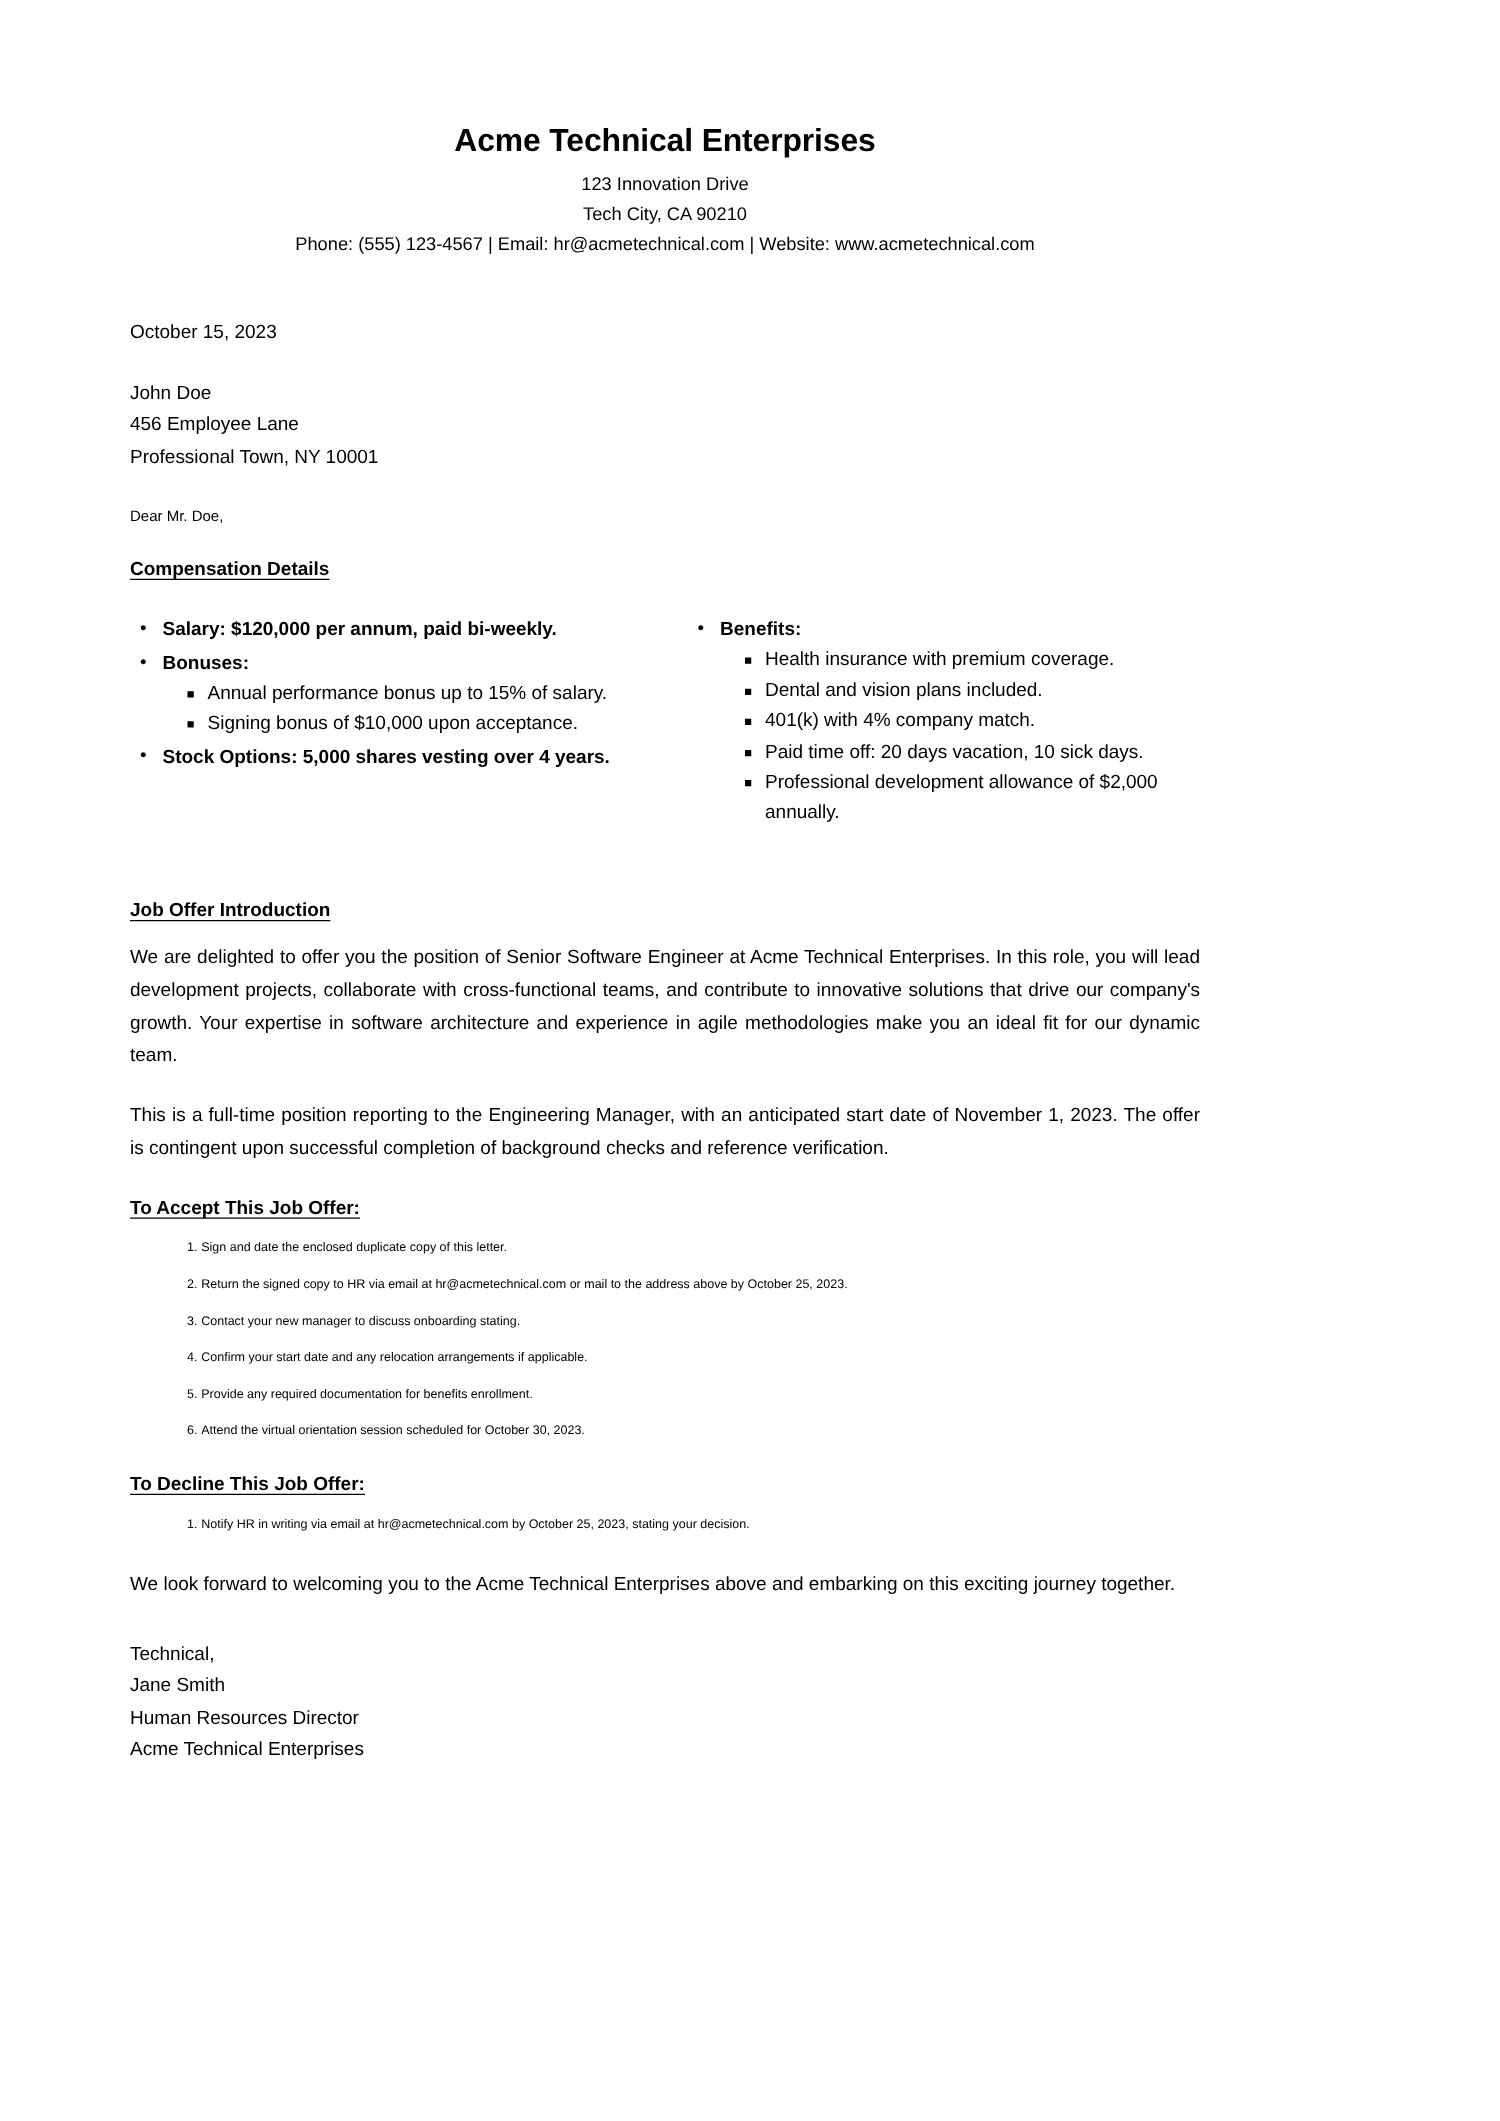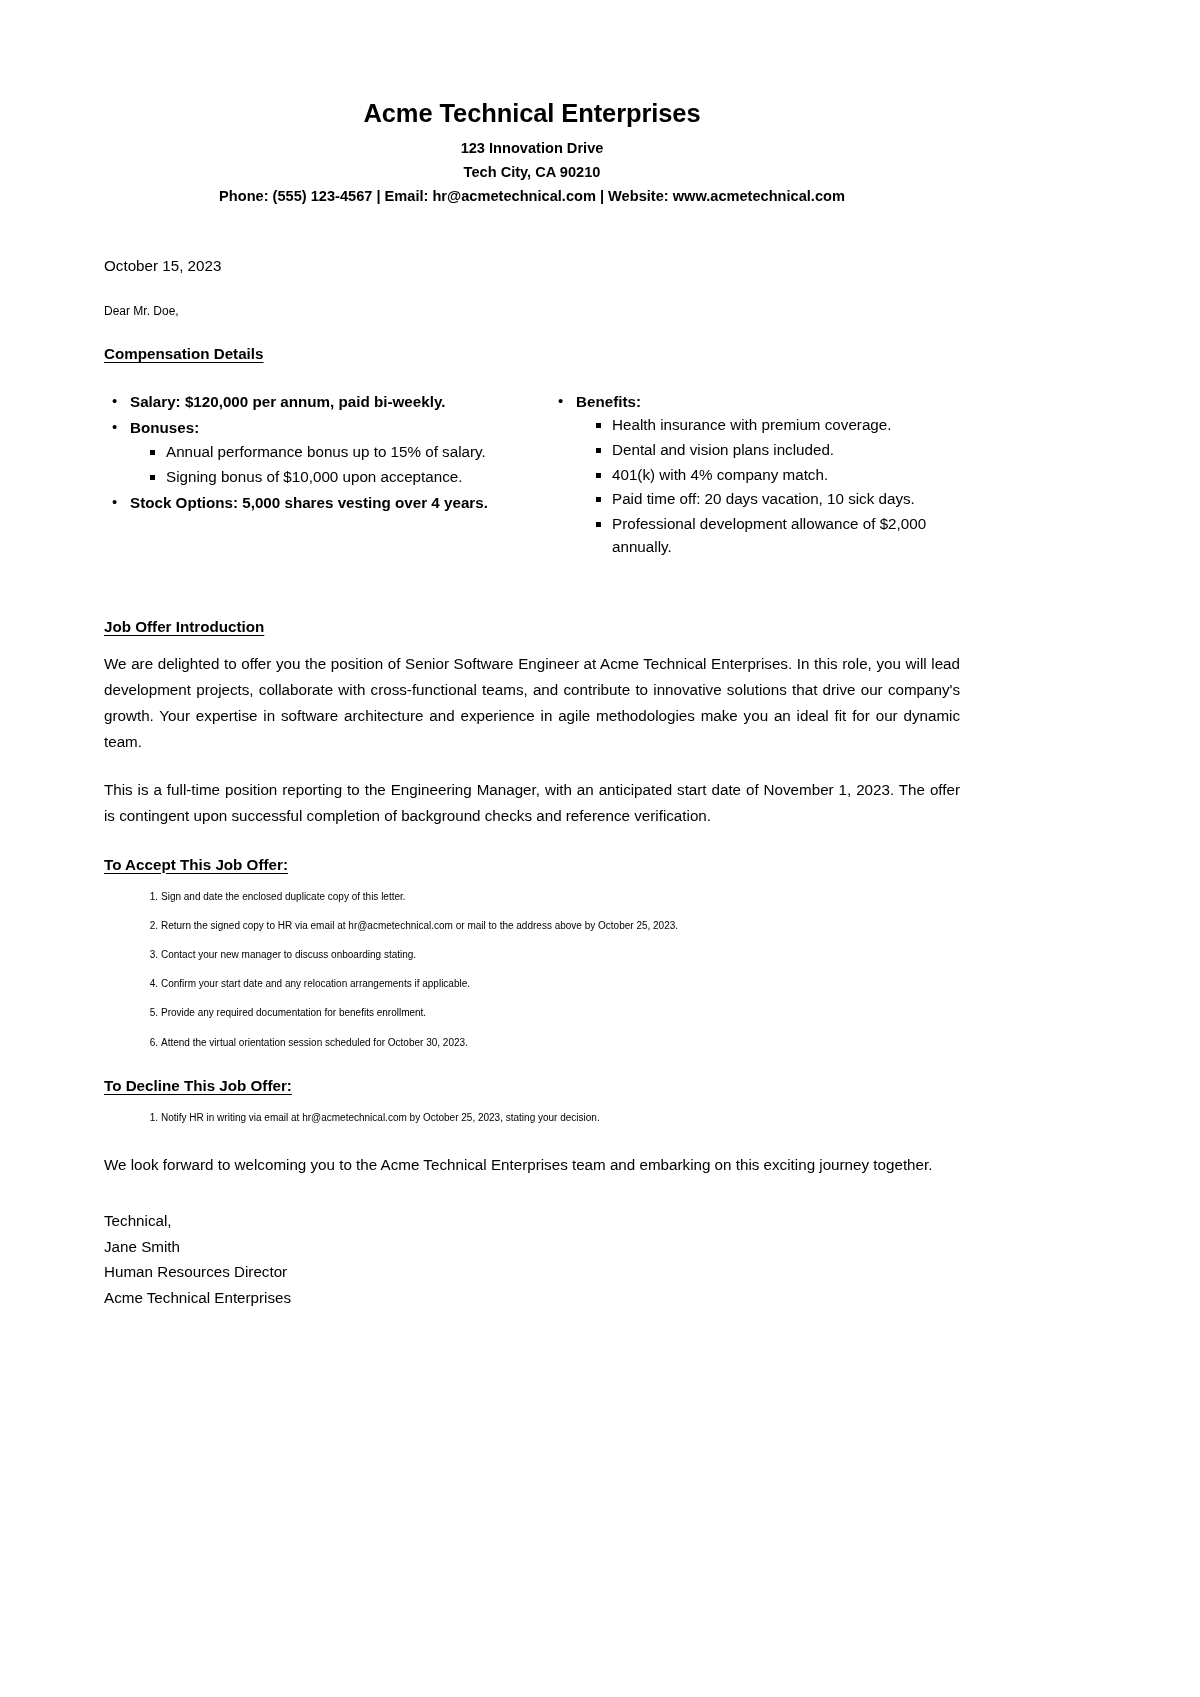--- a/index.html
+++ b/index.html
@@ -29,21 +29,20 @@
     font-size: 25.5px;
     font-weight: bold;
     line-height: 1.35;
     letter-spacing: -0.1px;
     margin: 0 0 7px 0;
   }
   .company-line {
     font-size: 14.6px;
     line-height: 1.62;
     margin: 0;
-    font-weight: bold;
   }
 
   
   .letter-date {
     font-size: 15.2px;
     line-height: 1.6;
     margin: 0 0 23px 0;
   }
   .recipient {
     margin: 0 0 26px 0;
@@ -192,20 +191,25 @@
 
   <header class="letterhead">
     <h1 class="company-name">Acme Technical Enterprises</h1>
     <p class="company-line">123 Innovation Drive</p>
     <p class="company-line">Tech City, CA 90210</p>
     <p class="company-line">Phone: (555) 123-4567 | Email: hr@acmetechnical.com | Website: www.acmetechnical.com</p>
   </header>
 
   <p class="letter-date">October 15, 2023</p>
 
+  <div class="recipient">
+    <p class="recipient-line">John Doe</p>
+    <p class="recipient-line">456 Employee Lane</p>
+    <p class="recipient-line">Professional Town, NY 10001</p>
+  </div>
 
   <p class="salutation">Dear Mr. Doe,</p>
 
   <h2 class="section-heading">Compensation Details</h2>
 
   <div class="comp-columns">
     <div class="comp-col left">
       <ul class="bullets">
           <li class="bold-item"><span class="item-text">Salary: $120,000 per annum, paid bi-weekly.</span></li>
           <li class="bold-item"><span class="item-text">Bonuses:</span><ul class="subbullets">
@@ -240,21 +244,21 @@
       <li>Confirm your start date and any relocation arrangements if applicable.</li>
       <li>Provide any required documentation for benefits enrollment.</li>
       <li>Attend the virtual orientation session scheduled for October 30, 2023.</li>
     </ol>
 
   <h2 class="section-heading tight">To Decline This Job Offer:</h2>
   <ol class="steps">
       <li>Notify HR in writing via email at hr@acmetechnical.com by October 25, 2023, stating your decision.</li>
     </ol>
 
-  <p class="closing-para">We look forward to welcoming you to the Acme Technical Enterprises team and embarking on this exciting journey together.</p>
+  <p class="closing-para">We look forward to welcoming you to the Acme Technical Enterprises above and embarking on this exciting journey together.</p>
 
   <div class="signature-block">
     <p class="signature-line">Technical,</p>
     <p class="signature-line">Jane Smith</p>
     <p class="signature-line">Human Resources Director</p>
     <p class="signature-line">Acme Technical Enterprises</p>
   </div>
 
 </div>
 

